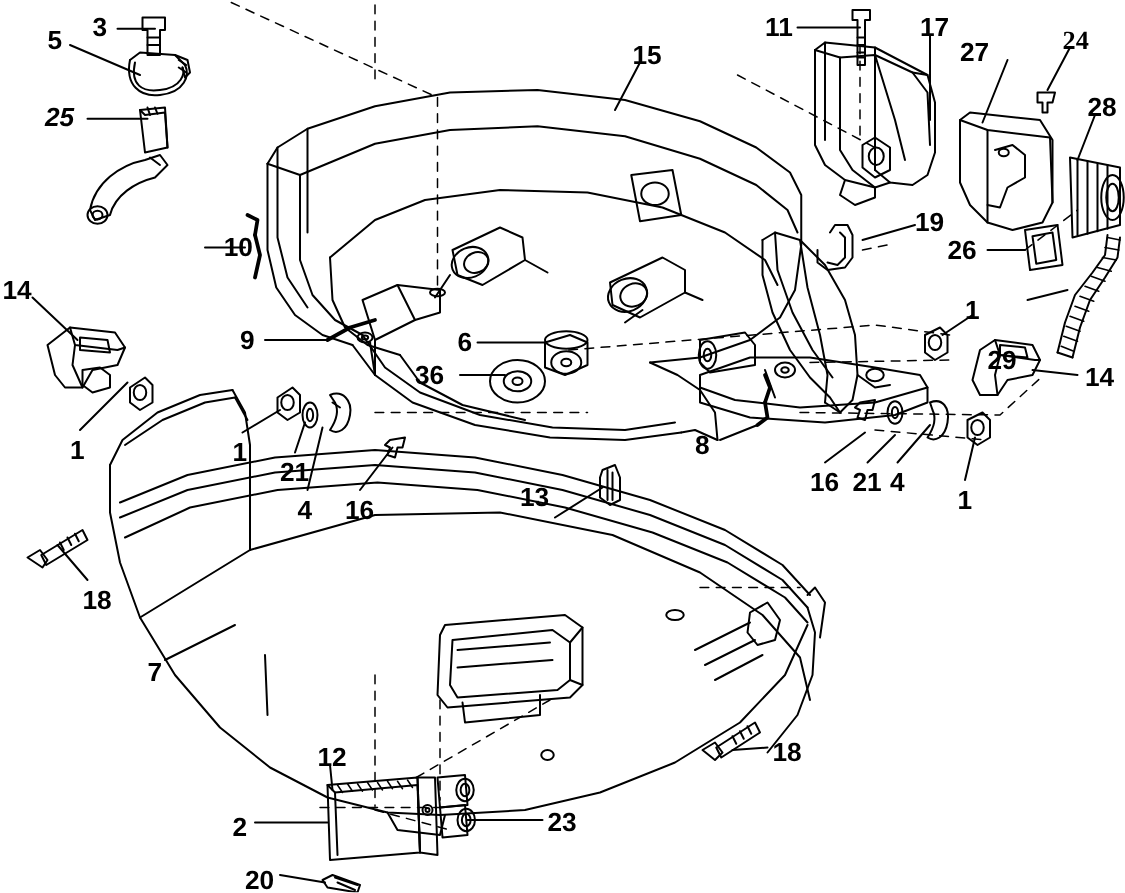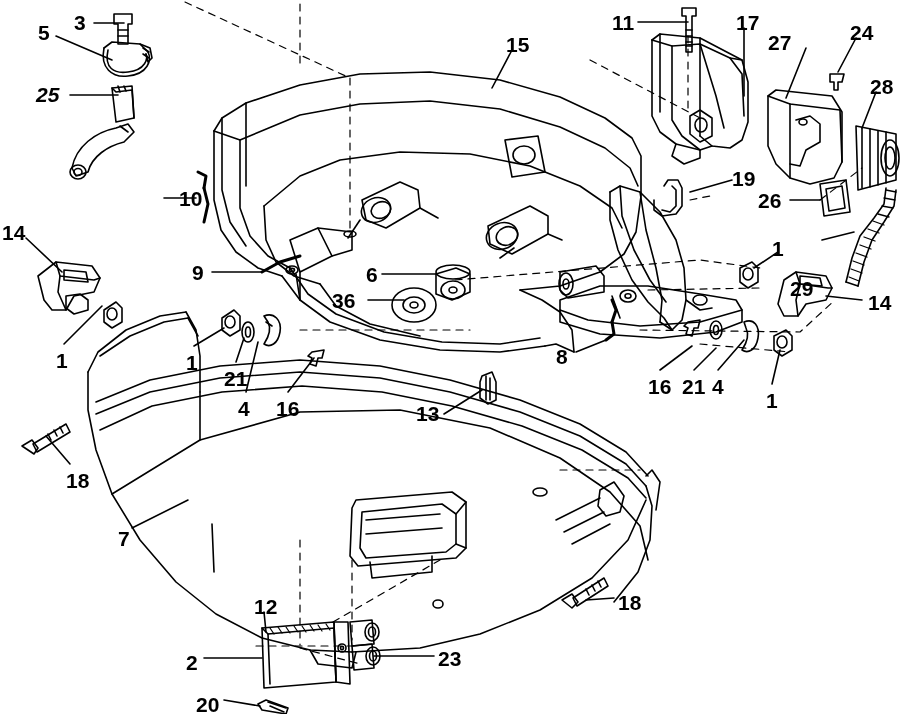--- a/index.html
+++ b/index.html
@@ -410,27 +410,27 @@
       <div class="callout" style="left: 131px; top: 188px; margin-left: 48px;">10</div>
       <div class="callout" style="left: 2px; top: 222px;">14</div>
       <div class="callout" style="left: 192px; top: 262px;">9</div>
       <div class="callout" style="left: 56px; top: 350px;">1</div>
       <div class="callout" style="left: 186px; top: 352px;">1</div>
       <div class="callout" style="left: 224px; top: 368px;">21</div>
       <div class="callout" style="left: 238px; top: 398px;">4</div>
       <div class="callout" style="left: 276px; top: 398px;">16</div>
       <div class="callout" style="left: 332px; top: 290px;">36</div>
       <div class="callout" style="left: 366px; top: 264px;">6</div>
-      <div class="callout" style="left: 416px; top: 403px;">13</div>
+      <div class="callout" style="left: 416px; top: 388px;">13</div>
       <div class="callout" style="left: 556px; top: 346px;">8</div>
       <div class="callout" style="left: 506px; top: 34px;">15</div>
       <div class="callout" style="left: 612px; top: 12px;">11</div>
       <div class="callout" style="left: 736px; top: 12px;">17</div>
       <div class="callout" style="left: 768px; top: 32px;">27</div>
-      <div class="callout" style="left: 850px; top: 22px;">24</div>
+      <div class="callout" style="left: 850px; top: 22px; font-family: Liberation Serif, serif;">24</div>
       <div class="callout" style="left: 870px; top: 76px;">28</div>
       <div class="callout" style="left: 732px; top: 168px;">19</div>
       <div class="callout" style="left: 758px; top: 190px;">26</div>
       <div class="callout" style="left: 790px; top: 230px; margin-top: 48px;">29</div>
       <div class="callout" style="left: 772px; top: 238px;">1</div>
       <div class="callout" style="left: 868px; top: 292px;">14</div>
       <div class="callout" style="left: 648px; top: 376px;">16</div>
       <div class="callout" style="left: 682px; top: 376px;">21</div>
       <div class="callout" style="left: 712px; top: 376px;">4</div>
       <div class="callout" style="left: 766px; top: 390px;">1</div>

